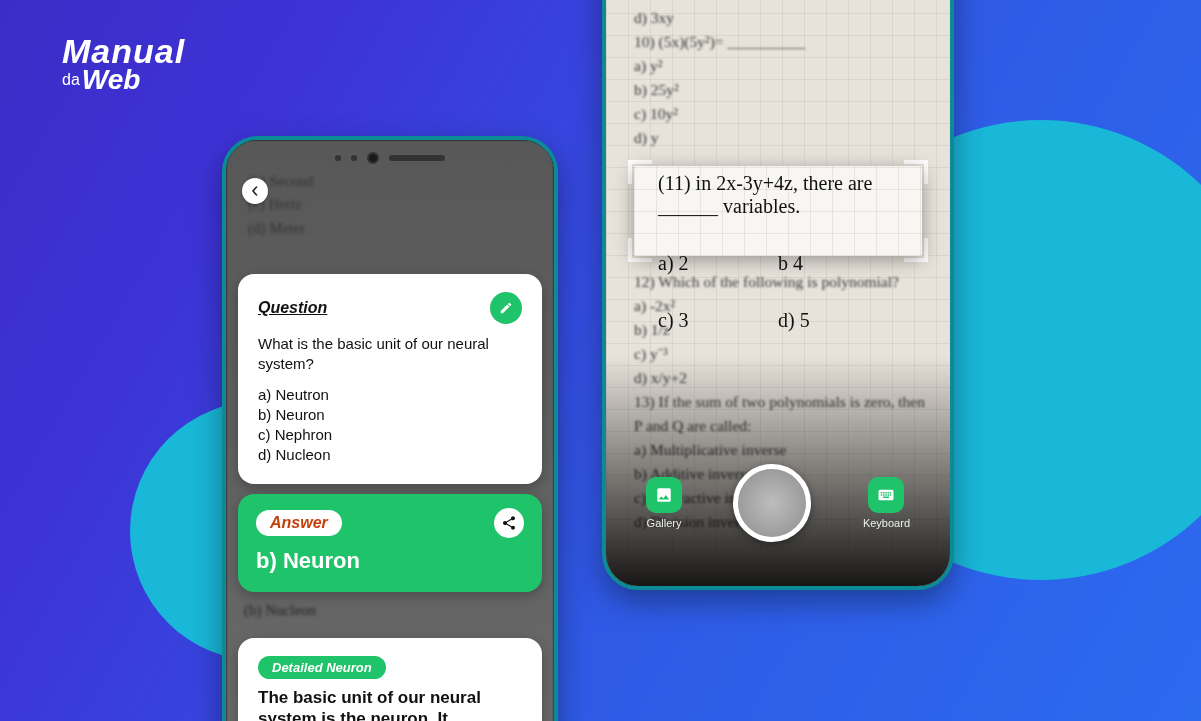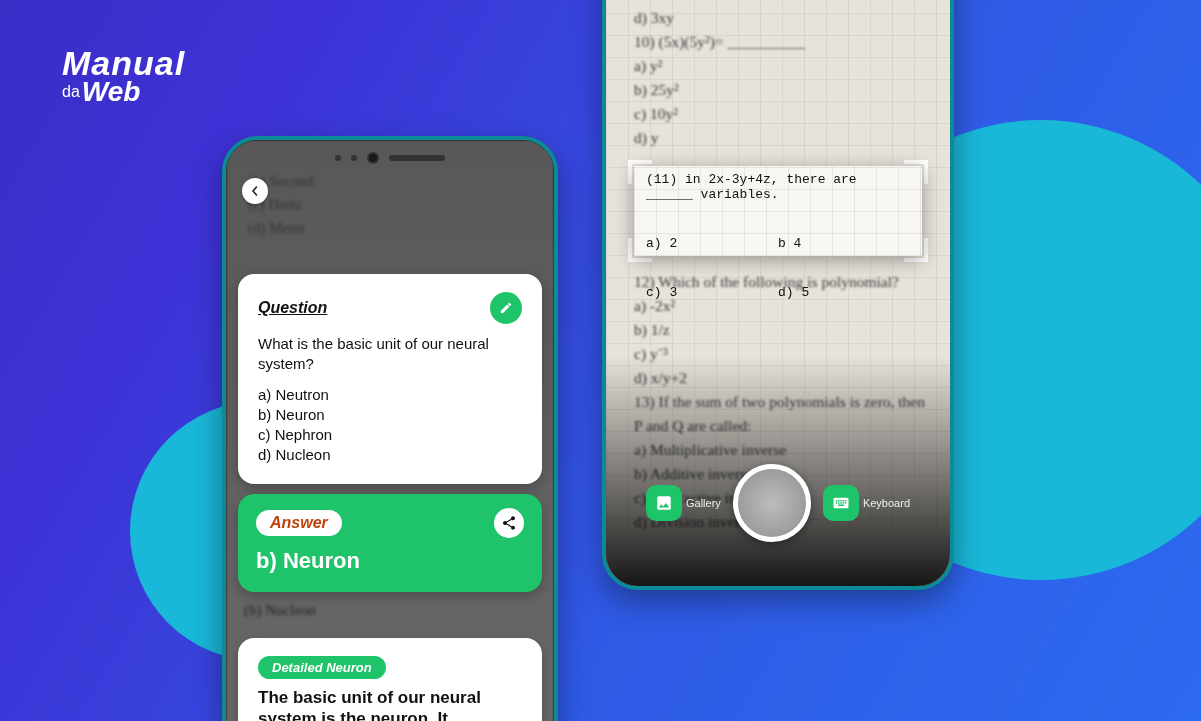--- a/index.html
+++ b/index.html
@@ -13,21 +13,21 @@
   .circle-teal-big {
     position: absolute; width: 460px; height: 460px; border-radius: 50%;
     background: #19b7d8; top: 120px; right: -70px;
   }
   .circle-teal-small {
     position: absolute; width: 260px; height: 260px; border-radius: 50%;
     background: #19b7d8; bottom: 60px; left: 130px;
   }
   
   .logo {
-    position: absolute; top: 48px; left: 62px; color: #fff;
+    position: absolute; top: 36px; left: 62px; color: #fff;
     font-weight: 700; font-style: italic; line-height: 0.9;
   }
   .logo .line1 { font-size: 34px; letter-spacing: 1px; }
   .logo .line2 { font-size: 28px; }
   .logo .line2 .da { font-size: 16px; font-weight: 400; font-style: normal; vertical-align: 4px; margin-right: 2px;}
   
   .phone {
     position: absolute; border-radius: 36px; background: #000;
     box-shadow: 0 12px 30px rgba(0,0,0,.35);
     border: 4px solid #0c8b97;
@@ -108,36 +108,36 @@
   .pr-crop {
     position:absolute; left:22px; right:22px; top:246px; height:102px;
   }
   .pr-crop-inner {
     position:absolute; inset:6px;
     background:
       repeating-linear-gradient(0deg, rgba(0,0,0,.07) 0 1px, transparent 1px 22px),
       repeating-linear-gradient(90deg, rgba(0,0,0,.07) 0 1px, transparent 1px 22px),
       #f8f6f2;
     box-shadow: 0 4px 18px rgba(0,0,0,.35);
-    font-family:Liberation Mono, monospace; font-size:13px; color:#111;
-    padding: 6px 12px;
+    font-family:Liberation Serif, serif; font-size:20px; color:#111;
+    padding: 6px 24px;
   }
   .pr-crop-inner .row { display:flex;margin-top:34px; }
   .pr-crop-inner .col { flex:1; }
   .corner { position:absolute; width:24px; height:24px; border:4px solid #fff; }
   .corner.tl { top:0; left:0; border-right:none; border-bottom:none;}
   .corner.tr { top:0; right:0; border-left:none; border-bottom:none;}
   .corner.bl { bottom:0; left:0; border-right:none; border-top:none;}
   .corner.br { bottom:0; right:0; border-left:none; border-top:none;}
   .pr-toolbar {
     position:absolute; bottom:38px; left:0; right:0; height:90px;
     display:flex; align-items:center; justify-content:space-between;
     padding: 0 40px;
   }
-  .tool-side { display:flex; flex-direction:row; align-items:center; gap:4px;}
+  .tool-side { display:flex; flex-direction:column; align-items:center; gap:4px;}
   .tool-icon { width:36px; height:36px; border-radius:10px; background:#1fc36a; display:flex; align-items:center; justify-content:center; color:#fff;}
   .tool-label { color:#eee; font-size:11px;}
   .shutter {
     width:78px; height:78px; border-radius:50%; border:5px solid #fff;
     background: radial-gradient(#bdbdbd, #8e8e8e);
     box-shadow: 0 2px 8px rgba(0,0,0,.4);
   }
 </style>
 </head>
 <body>

